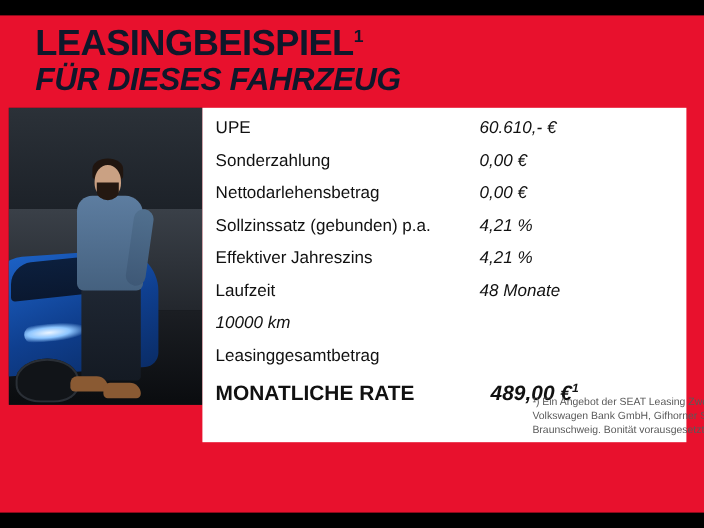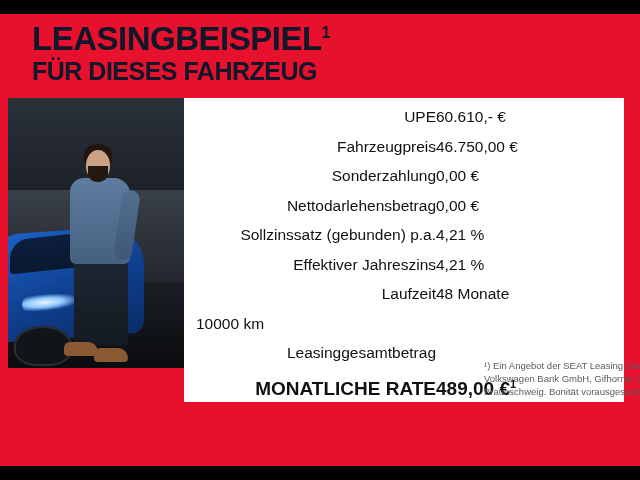--- a/index.html
+++ b/index.html
@@ -46,24 +46,25 @@
     font-size: 33px;
     display: block;
     white-space: nowrap;
   }
   .headline .l1 sup {
     font-size: 16px;
     vertical-align: super;
     line-height: 0;
   }
   .headline .l2 {
-    font-size: 25px;
+    font-size: 29px;
     display: block;
     white-space: nowrap;
     margin-top: 3px;
+    font-style: italic;
   }
 
   
   .photo {
     position: absolute;
     left: 8px;
     top: 98px;
     width: 176px;
     height: 270px;
     overflow: hidden;
@@ -204,30 +205,31 @@
   .row {
     display: flex;
     align-items: baseline;
     height: 29.5px;
   }
   .row .label {
     width: 240px;
     font-size: 15.5px;
     color: #111;
     white-space: nowrap;
-    text-align: right;
   }
   .row .value {
     font-size: 15.5px;
     color: #111;
     white-space: nowrap;
+    font-style: italic;
   }
   .row.total {
     height: 34px;
     margin-top: 4px;
+    gap: 10px;
   }
   .row.total .label,
   .row.total .value {
     font-weight: bold;
     font-size: 19px;
   }
   .row.total .value sup {
     font-size: 11px;
     vertical-align: super;
     line-height: 0;
@@ -274,24 +276,20 @@
   </div>
 
   <div class="panel">
     <div class="table">
 
       <div class="row">
         <div class="label">UPE</div>
         <div class="value">60.610,- €</div>
       </div>
       <div class="row">
-        <div class="label">Fahrzeugpreis</div>
-        <div class="value">46.750,00 €</div>
-      </div>
-      <div class="row">
         <div class="label">Sonderzahlung</div>
         <div class="value">0,00 €</div>
       </div>
       <div class="row">
         <div class="label">Nettodarlehensbetrag</div>
         <div class="value">0,00 €</div>
       </div>
       <div class="row">
         <div class="label">Sollzinssatz (gebunden) p.a.</div>
         <div class="value">4,21 %</div>

